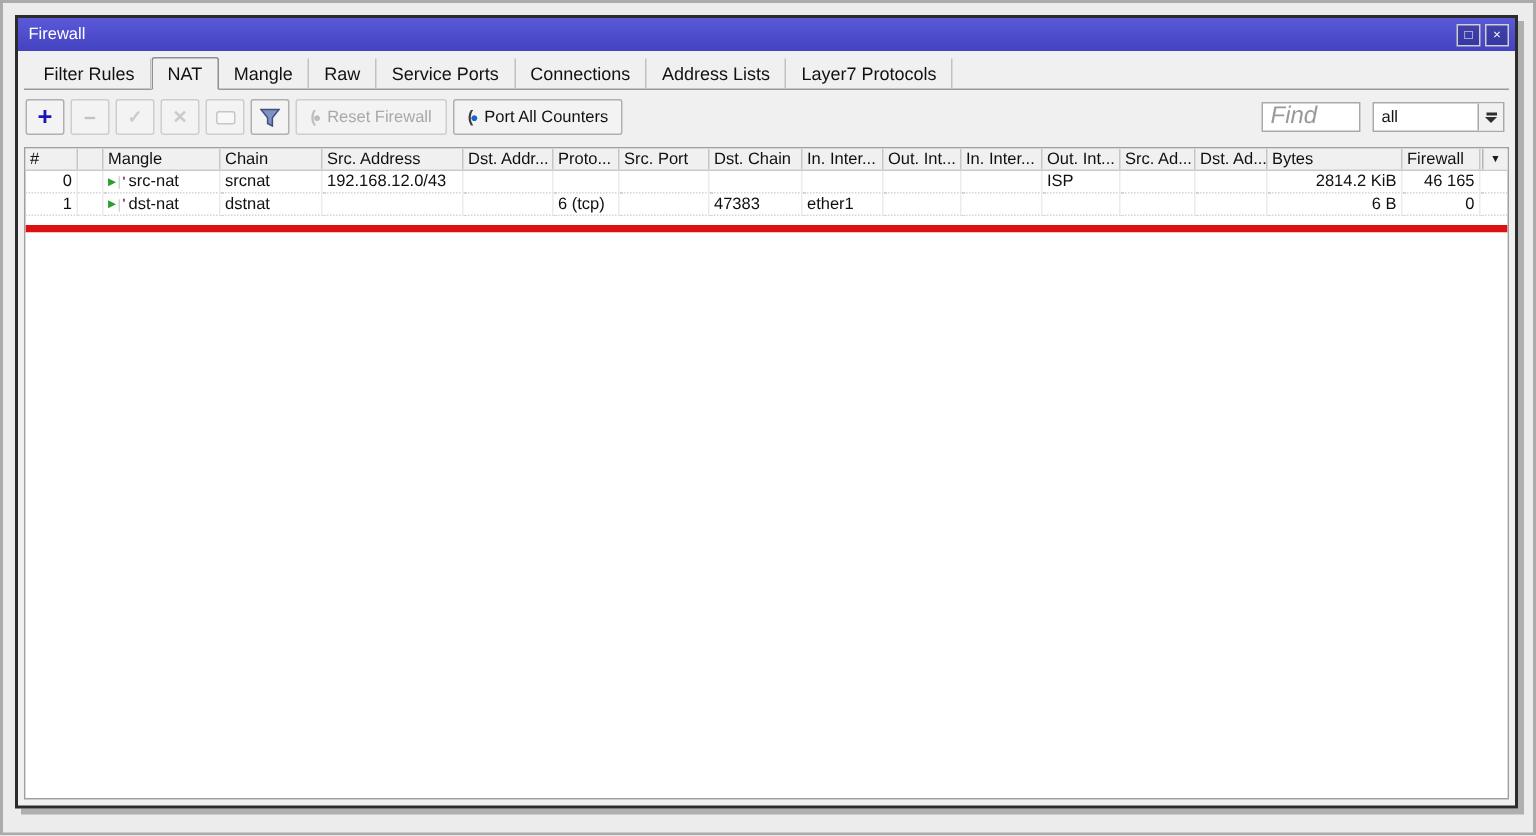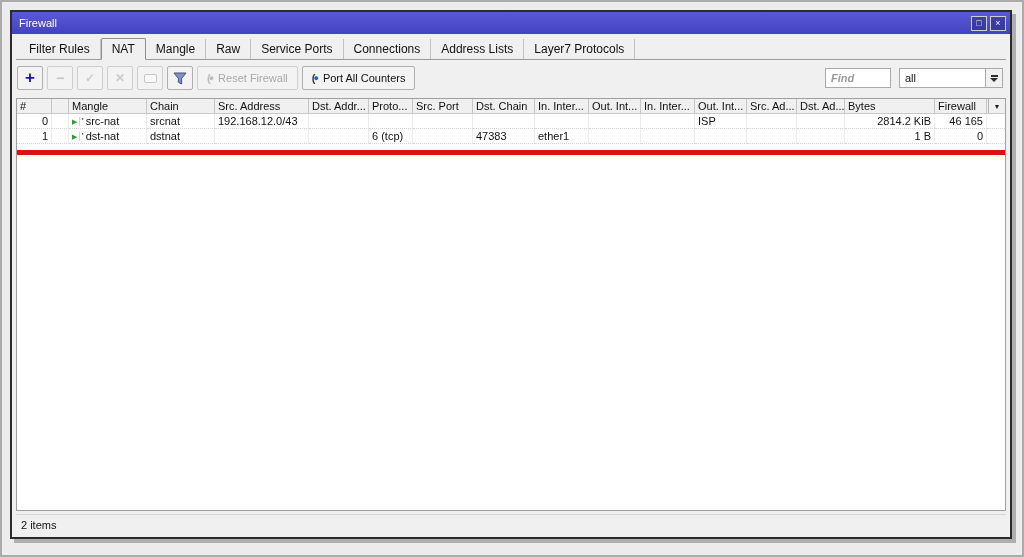--- a/index.html
+++ b/index.html
@@ -38,23 +38,23 @@
   .text-btn { height:24px; border:1px solid #b0b0b0; border-radius:2px; background:#f3f3f3;
               font-size:11px; color:#111; display:flex; align-items:center; gap:5px; padding:0 9px;
               white-space:nowrap; flex:none; }
   .text-btn.disabled { color:#a9a9a9; border-color:#cecece; }
   .reset-ico { font-size:11px; letter-spacing:-1px; display:flex; align-items:center; }
   .reset-ico .paren { color:#3c3c3c; font-weight:bold; }
   .reset-ico .dot { font-size:9px; color:#1565c8; margin-left:-1px; }
   .text-btn.disabled .paren, .text-btn.disabled .dot { color:#bdbdbd; }
 
   .find-input { margin-left:auto; width:66px; height:20px; border:1px solid #a9a9a9; background:#fff;
-                font-size:11px; padding:0 5px; font-family:inherit; flex:none;font-weight:bold; }
+                font-size:16px; padding:0 5px; font-family:inherit; flex:none; }
   .find-input::placeholder { color:#9a9a9a; font-style:italic; }
-  .combo { display:flex; width:104px; height:20px; border:1px solid #a9a9a9; background:#fff;
+  .combo { display:flex; width:88px; height:20px; border:1px solid #a9a9a9; background:#fff;
            margin:0 2px 0 4px; flex:none; }
   .combo-val { flex:1; font-size:11px; line-height:18px; padding:0 5px; color:#111;
                overflow:hidden; white-space:nowrap; }
   .combo-btn { width:17px; background:#f1f1f1; border-left:1px solid #a9a9a9;
                display:flex; flex-direction:column; align-items:center; justify-content:center; }
   .drop-bar { width:7px; height:2px; background:#2e2e2e; margin-bottom:1px; }
   .drop-tri { width:0; height:0; border-left:4px solid transparent; border-right:4px solid transparent;
               border-top:4px solid #2e2e2e; }
 
   .list { flex:1; margin-top:7px; border:1px solid #9f9f9f; background:#fff; overflow:hidden;
@@ -221,28 +221,25 @@
           <div class="td c5"></div>
           <div class="td c6">6 (tcp)</div>
           <div class="td c7"></div>
           <div class="td c8">47383</div>
           <div class="td c9">ether1</div>
           <div class="td c10"></div>
           <div class="td c11"></div>
           <div class="td c12"></div>
           <div class="td c13"></div>
           <div class="td c14"></div>
-          <div class="td c15 r">1 B</div>
+          <div class="td c15 r">6 B</div>
           <div class="td c16 r">0</div>
           <div class="td fill"></div>
         </div>
 
         <div class="red-line"></div>
         <div class="list-empty"></div>
       </div>
 
-      <div class="statusbar">
-        <span>2 items</span>
-      </div>
 
     </div>
   </div>
 </div>
 
 </body></html>

